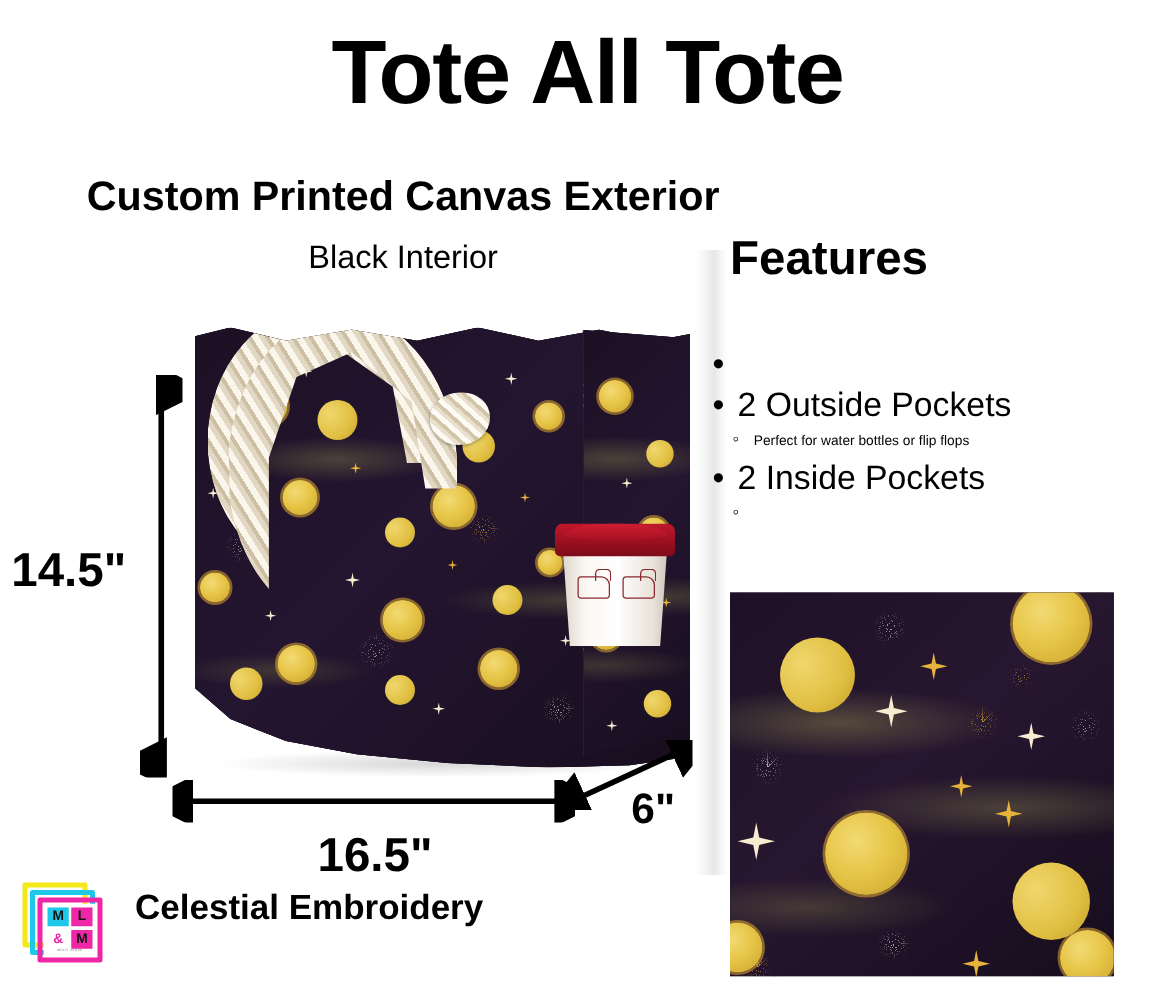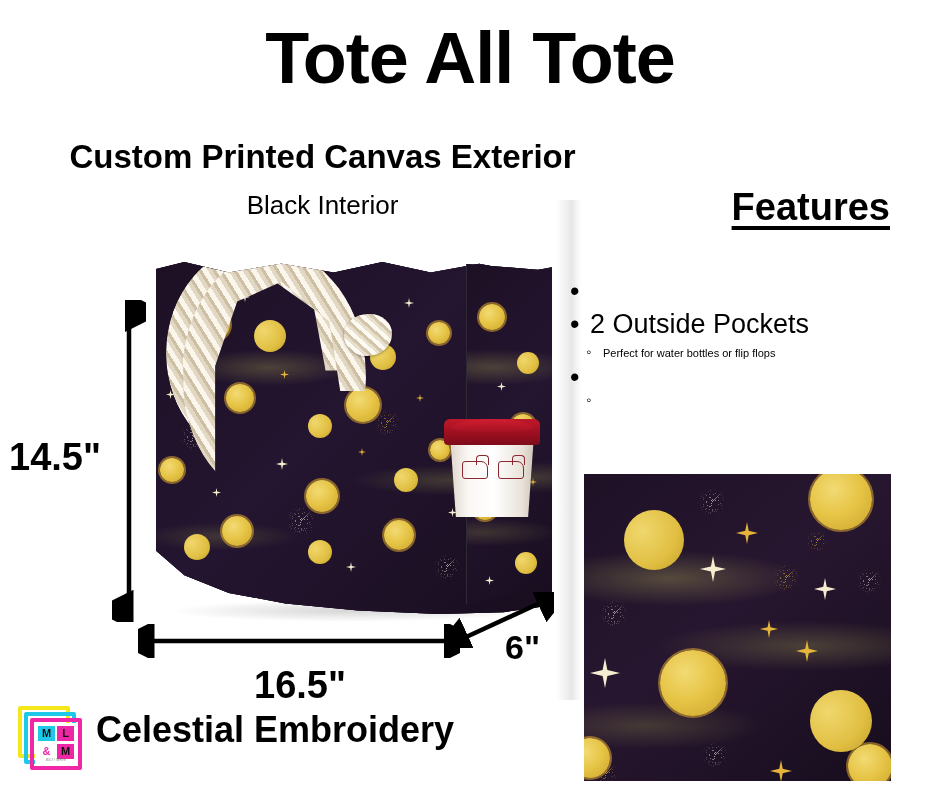--- a/index.html
+++ b/index.html
@@ -33,23 +33,22 @@
   
   #panel-edge {
     position:absolute; left:556px; top:200px; width:26px; height:500px;
     background:linear-gradient(to right,#ffffff 0%,#f2f2f2 35%,#e7e7e7 60%,#fafafa 88%,#ffffff 100%);
     pointer-events:none;
   }
 
   
   #features-head {
     position:absolute; left:584px; top:186px; width:306px;
-    text-align:right;
+    text-align:left;
     font-size:38px; font-weight:bold;
-    text-decoration:underline;
     text-underline-offset:6px;
     text-decoration-thickness:4px;
   }
   #features-list {
     position:absolute; left:570px; top:278px; width:370px;
   }
   .feat-row { display:flex; align-items:baseline; }
   .feat-row.lvl1 { margin-bottom:1px; }
   .feat-row.lvl2 { margin-left:16px; margin-bottom:2px; }
   .bullet-solid {
@@ -239,22 +238,22 @@
   }
   #lg-t1 { left:3px;  top:3px;  background:#1ec8e8; color:#111; }
   #lg-t2 { left:22px; top:3px;  background:#ef27a6; color:#111; }
   #lg-t3 { left:3px;  top:21px; background:#ffffff; color:#ef27a6; }
   #lg-t4 { left:22px; top:21px; background:#ef27a6; color:#111; }
   #lg-sub {
     position:absolute; left:3px; top:36px; width:36px;
     font-size:2.6px; text-align:center; color:#777; letter-spacing:.3px;
   }
   #brand-text {
-    position:absolute; left:96px; top:712px;
-    font-size:36px; font-weight:bold; line-height:1.0;
+    position:absolute; left:108px; top:712px;
+    font-size:28px; font-weight:bold; line-height:1.0;
   }
 </style>
 </head>
 <body>
 
 <div id="title">Tote All Tote</div>
 <div id="subtitle1">Custom Printed Canvas Exterior</div>
 <div id="subtitle2">Black Interior</div>
 
 <div id="panel-edge"></div>
@@ -268,20 +267,21 @@
   <div class="feat-row lvl1">
     <span class="bullet-solid">•</span>
     <span class="feat-l1">2 Outside Pockets</span>
   </div>
   <div class="feat-row lvl2">
     <span class="bullet-hollow">◦</span>
     <span class="feat-l2">Perfect for water bottles or flip flops</span>
   </div>
   <div class="feat-row lvl1">
     <span class="bullet-solid">•</span>
+    <span class="feat-l1">2 Inside Pockets</span>
   </div>
   <div class="feat-row lvl2">
     <span class="bullet-hollow">◦</span>
   </div>
 </div>
 
 <div id="bag-shadow"></div>
 
 <div id="bag-wrap">
 

